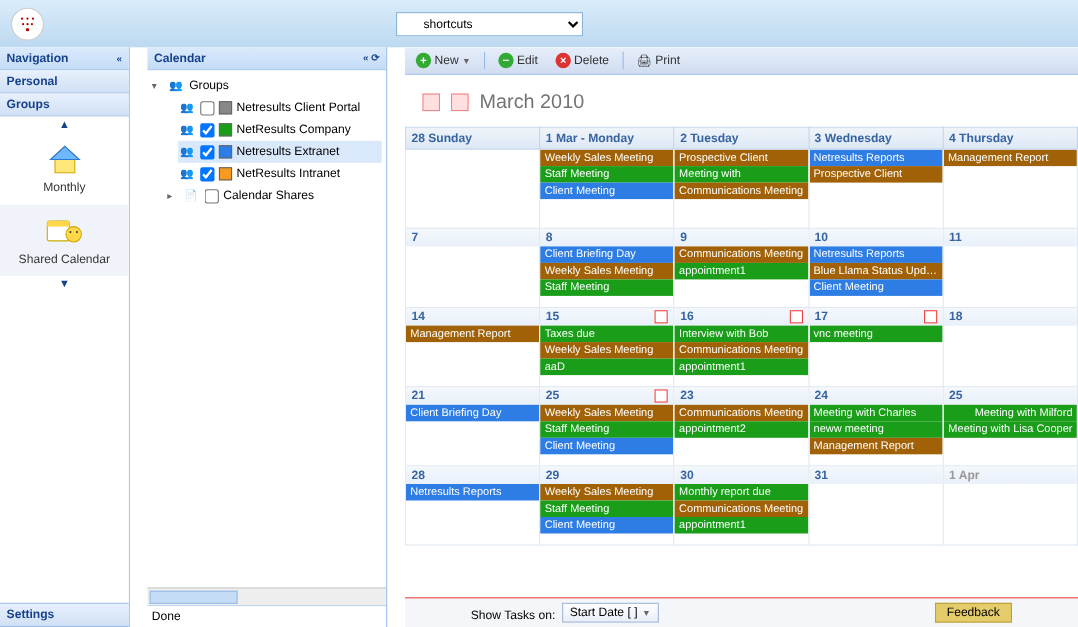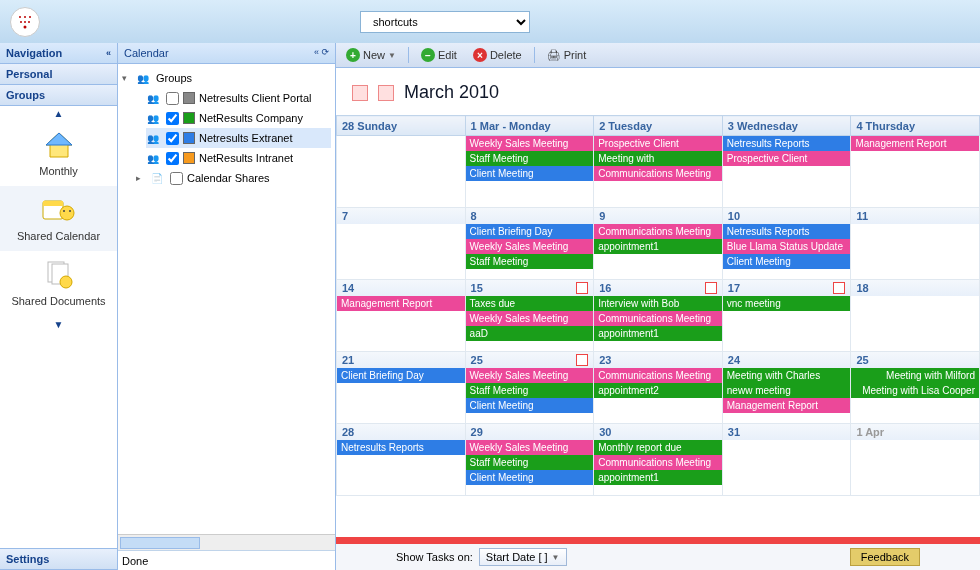--- a/index.html
+++ b/index.html
@@ -1,78 +1,78 @@
 <!DOCTYPE html>
 <html><head>
 <meta charset="utf-8">
 <style>
 * { box-sizing: border-box; margin: 0; padding: 0; }
 body { font-family: Tahoma, Arial, sans-serif; font-size: 11px; width: 980px; height: 570px; overflow: hidden; background: #fff; }
 
 
 .header { height: 43px; background: linear-gradient(#d9ecfa, #bdd9f0); display: flex; align-items: center; padding: 0 10px; gap: 320px; }
 .logo { width: 30px; height: 30px; background: #fff; border-radius: 50%; border: 1px solid #ccc; display: flex; align-items: center; justify-content: center; color: #b00; font-size: 14px; }
-.shortcuts { width: 170px; height: 22px; border: 1px solid #8ab3d6; background: #fff; font-size: 11px; padding: 2px 8px; }
-
-
-.main { display: flex; height: 527px; }
+.shortcuts { width: 170px; height: 22px; border: 1px solid #8ab3d6; background: #fff; font-size: 11px; padding: 2px 20px; }
+
+
+.main { display: flex; height: 527px; gap: 16px; }
 
 
 .sidebar { width: 118px; background: #fff; border-right: 1px solid #99bbe8; display: flex; flex-direction: column; }
 .sb-header { background: linear-gradient(#dbeafc, #c4dcf6); border-bottom: 1px solid #99bbe8; padding: 4px 6px; font-weight: bold; color: #15428b; display: flex; justify-content: space-between; align-items: center; }
 .sb-header .collapse { color: #15428b; font-size: 9px; cursor: pointer; }
 .sb-section { background: linear-gradient(#e8f0fc, #d0e0f4); border-bottom: 1px solid #99bbe8; padding: 4px 6px; font-weight: bold; color: #15428b; cursor: pointer; }
 .sb-body { flex: 1; background: #fff; display: flex; flex-direction: column; align-items: center; overflow: hidden; border-bottom: 1px solid #99bbe8; }
 .arrow-up, .arrow-down { color: #15428b; font-size: 10px; padding: 2px; text-align: center; width: 100%; }
 .app-item { text-align: center; padding: 8px 4px; cursor: pointer; width: 100%; }
 .app-item.active { background: #f0f4fa; }
 .app-icon { width: 36px; height: 32px; margin: 0 auto 4px; display: flex; align-items: center; justify-content: center; }
 .app-label { font-size: 11px; color: #333; line-height: 1.2; }
 
 
 .tree-panel { width: 218px; border-right: 1px solid #99bbe8; display: flex; flex-direction: column; }
-.tree-header { background: linear-gradient(#dbeafc, #c4dcf6); border-bottom: 1px solid #99bbe8; padding: 4px 6px; font-weight: normal; color: #15428b; display: flex; justify-content: space-between; }
+.tree-header { background: linear-gradient(#dbeafc, #c4dcf6); border-bottom: 1px solid #99bbe8; padding: 4px 6px; font-weight: bold; color: #15428b; display: flex; justify-content: space-between; }
 .tree-body { flex: 1; padding: 4px; background: #fff; overflow: hidden; }
 .tree-node { display: flex; align-items: center; gap: 4px; padding: 2px 0; cursor: pointer; white-space: nowrap; }
 .tree-node.sel { background: #d9e8fb; }
 .tree-children { margin-left: 24px; }
 .tree-toggle { width: 10px; font-size: 9px; color: #666; }
 .tree-ic { width: 16px; height: 16px; display: inline-flex; align-items: center; justify-content: center; font-size: 10px; }
 .color-box { width: 12px; height: 12px; display: inline-block; border: 1px solid #666; }
 .tree-scroll { height: 16px; background: #eee; border-top: 1px solid #ccc; display: flex; align-items: center; }
 .tree-scroll .thumb { width: 80px; height: 12px; background: #c4dcf6; border: 1px solid #99bbe8; margin-left: 2px; }
 
 
 .cal-panel { flex: 1; display: flex; flex-direction: column; background: #fff; overflow: hidden; }
 .toolbar { background: linear-gradient(#e6eefa, #d0ddf0); border-bottom: 1px solid #99bbe8; padding: 3px 6px; display: flex; align-items: center; gap: 8px; }
 .tb-btn { display: flex; align-items: center; gap: 3px; padding: 2px 4px; cursor: pointer; color: #333; }
 .tb-ic { width: 14px; height: 14px; border-radius: 50%; display: inline-flex; align-items: center; justify-content: center; font-size: 10px; color: #fff; font-weight: bold; }
 .tb-sep { width: 1px; height: 16px; background: #99bbe8; }
 .tb-drop { font-size: 8px; color: #666; }
 
 .month-title { padding: 14px 16px 12px; display: flex; align-items: center; gap: 10px; }
 .month-title .mt-ic { width: 16px; height: 16px; background: #ffe0e0; border: 1px solid #e88; display: inline-block; }
-.month-title h2 { font-size: 18px; font-weight: normal; color: #0f172a; }
+.month-title h2 { font-size: 18px; font-weight: normal; color: #737373; }
 
 .cal-grid { flex: 1; overflow: hidden; }
 .cal-table { width: 100%; border-collapse: collapse; table-layout: fixed; }
 .cal-table th { background: linear-gradient(#f0f4fa, #dce8f6); border: 1px solid #c0d4ea; padding: 3px 5px; text-align: left; font-weight: bold; color: #3764a0; font-size: 11px; height: 20px; }
 .cal-table td { border: 1px solid #e0e8f0; vertical-align: top; padding: 0; height: 72px; overflow: hidden; }
 .day-num { background: linear-gradient(#f4f8fc, #e8f0fa); padding: 2px 5px; font-weight: bold; color: #3764a0; font-size: 11px; text-align: left; display: flex; justify-content: space-between; align-items: center; }
 .day-num.other { color: #999; }
 .ink-ic { width: 12px; height: 12px; background: #fff; border: 1px solid #e44; display: inline-block; }
 .day-body { background: #fff; }
 td.greenish .day-body { background: #e6f5e0; }
 td.pinkish .day-body { background: #fce8e8; text-align: right; }
 .evt { font-size: 10px; padding: 2px 4px; color: #fff; white-space: nowrap; overflow: hidden; text-overflow: ellipsis; cursor: pointer; margin: 0; }
-.evt.orange { background: #ec4899; }
+.evt.orange { background: #a16207; }
 .evt.green { background: #1a9e1a; }
 .evt.blue { background: #2e7de5; }
 
-.tasks-bar { background: #f4f6fa; border-top: 7px solid #ef4444; padding: 4px 60px; display: flex; align-items: center; gap: 6px; }
+.tasks-bar { background: #f4f6fa; border-top: 1px solid #ef4444; padding: 4px 60px; display: flex; align-items: flex-end; gap: 6px; }
 .tasks-bar .sel-btn { border: 1px solid #a0b8d8; background: linear-gradient(#fff,#e8eef8); padding: 2px 6px; cursor: pointer; display: flex; align-items: center; gap: 4px; }
 
 
 .status { height: 20px; border-top: 1px solid #c0d4ea; display: flex; align-items: center; justify-content: space-between; padding: 0 8px 0 140px; font-size: 11px; }
 .feedback-btn { background: #e4cc6a; border: 1px solid #bba040; padding: 2px 10px; cursor: pointer; }
 
 svg { display: block; }
 </style>
 </head>
 <body>
@@ -122,30 +122,20 @@
               <rect x="2" y="6" width="20" height="18" rx="2" fill="#fff" stroke="#ccaa00"></rect>
               <rect x="2" y="6" width="20" height="5" fill="#ffd94a"></rect>
               <circle cx="26" cy="18" r="7" fill="#ffd94a" stroke="#d4a800"></circle>
               <circle cx="23" cy="16" r="1" fill="#444"></circle>
               <circle cx="29" cy="16" r="1" fill="#444"></circle>
             </svg>
         </div>
         <div class="app-label"><span>Shared Calendar</span></div>
       </div>
 
-      <div class="app-item">
-        <div class="app-icon">
-          <svg width="34" height="30">
-              <rect x="6" y="2" width="16" height="20" fill="#fff" stroke="#bbb"></rect>
-              <rect x="10" y="4" width="16" height="20" fill="#fff" stroke="#bbb"></rect>
-              <circle cx="24" cy="22" r="6" fill="#ffd94a" stroke="#d4a800"></circle>
-            </svg>
-        </div>
-        <div class="app-label"><span>Shared Documents</span></div>
-      </div>
 
 
       <div class="arrow-down">▼</div>
     </div>
     <div class="sb-section">Settings</div>
   </div>
 
   <div class="tree-panel">
     <div class="tree-header">
       <span>Calendar</span>

